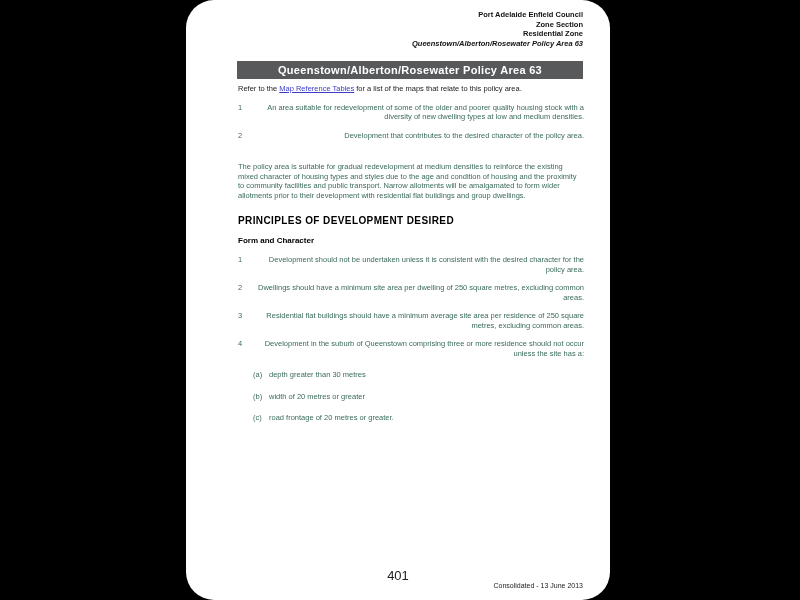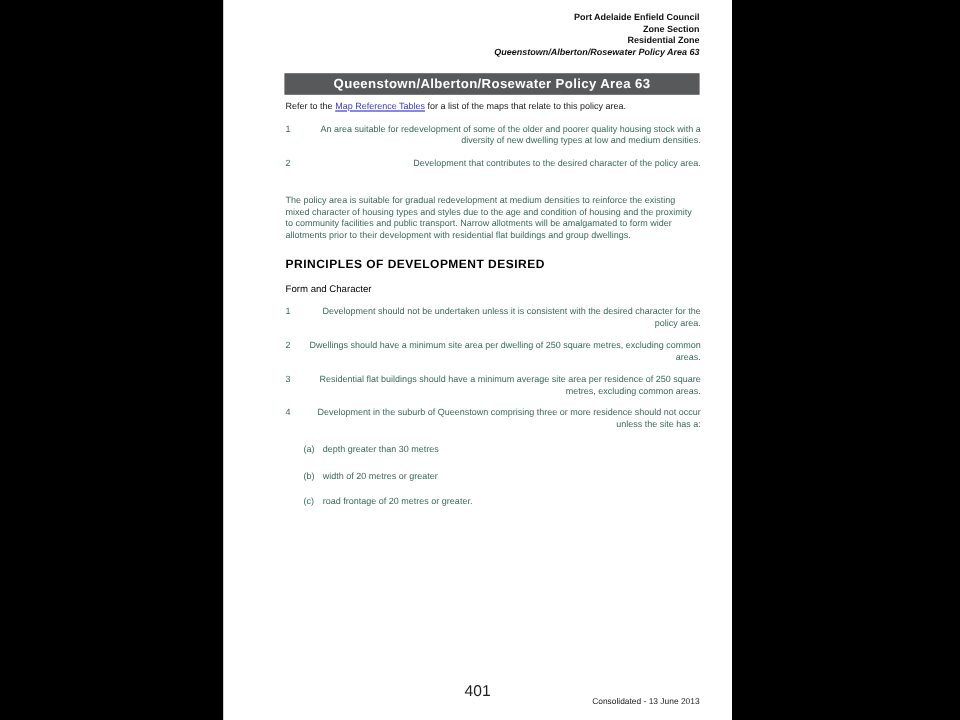--- a/index.html
+++ b/index.html
@@ -15,20 +15,21 @@
     background: #000;
     overflow: hidden;
   }
   .page {
     position: absolute;
     left: 186px;
     top: 0;
     width: 424px;
     height: 600px;
     background: #fff;
+    border-radius: 28px;
   }
   
   .doc-header {
     position: absolute;
     top: 10px;
     right: 27px;
     text-align: right;
     font-size: 7.5px;
     line-height: 9.5px;
     font-weight: bold;
@@ -77,21 +78,21 @@
     line-height: 12px;
     color: #000;
     font-weight: bold;
     letter-spacing: 0.4px;
     margin: 15px 0 0 0;
   }
   h3.sub-heading {
     font-size: 8px;
     line-height: 10px;
     color: #000;
-    font-weight: normal;
+    font-weight: bold;
     margin: 9px 0 0 0;
   }
   .body-para {
     margin: 22px 0 0 0;
   }
   .num-item {
     display: flex;
     margin: 9px 0 0 0;
   }
   .num-item .num {

